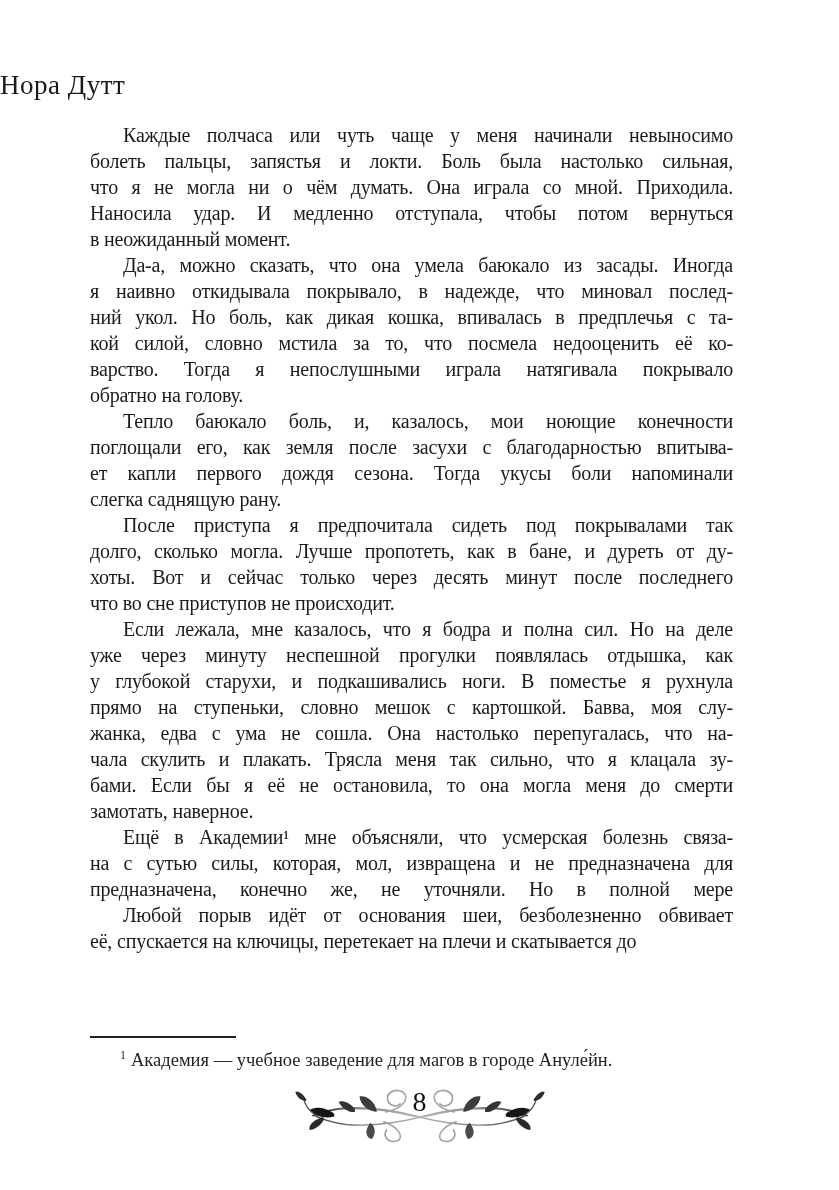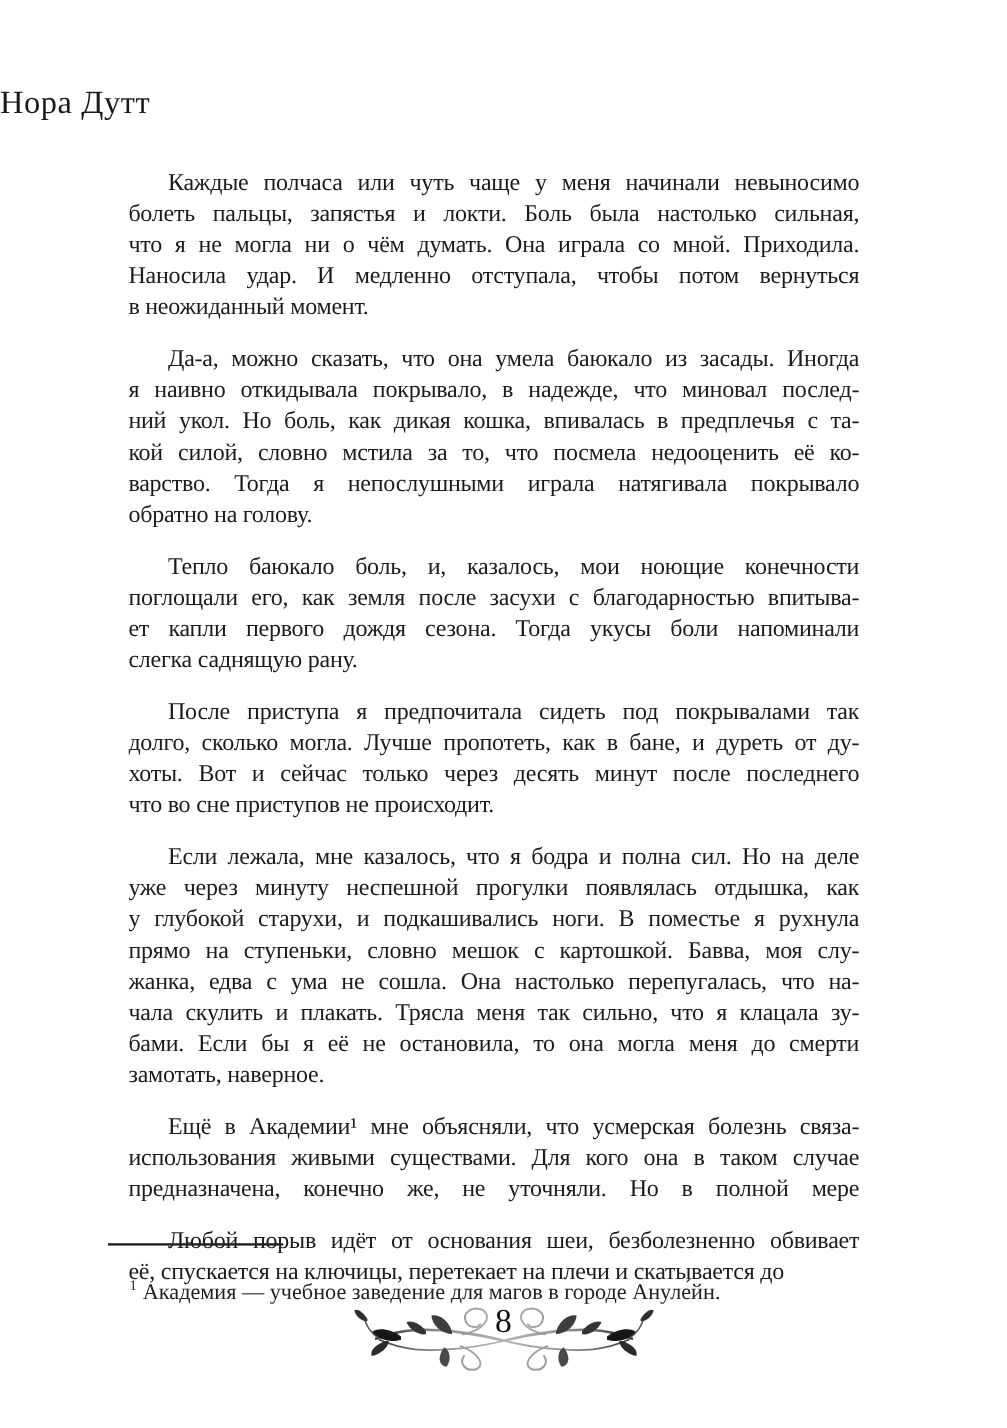--- a/index.html
+++ b/index.html
@@ -27,48 +27,47 @@
   }
   .body-text {
     position: absolute;
     top: 122px;
     left: 90px;
     width: 643px;
     font-size: 20px;
     letter-spacing: -0.2px;
     color: #1b1b1b;
   }
-  .para { margin: 17px; }
+  .para { margin: 0; }
   .line {
     line-height: 26px;
     height: 26px;
     text-align: justify;
     text-align-last: justify;
     white-space: nowrap;
     overflow: hidden;
   }
   .line.first { text-indent: 33px; }
   .line.last  { text-align-last: left; }
   .footnote-rule {
     position: absolute;
     top: 1036px;
     left: 90px;
     width: 146px;
     border-top: 2px solid #222222;
   }
   .footnote {
     position: absolute;
     top: 1043px;
-    left: 78px;
+    left: 90px;
     width: 643px;
     font-size: 18.5px;
     line-height: 25px;
     text-indent: 30px;
     color: #1f1f1f;
-    margin-top: 16px;
   }
   .footnote sup {
     font-size: 12px;
     margin-right: 5px;
   }
   .footer {
     position: absolute;
     top: 1087px;
     left: 0;
     width: 839px;
@@ -130,21 +129,21 @@
         <div class="line">уже через минуту неспешной прогулки появлялась отдышка, как</div>
         <div class="line">у глубокой старухи, и подкашивались ноги. В поместье я рухнула</div>
         <div class="line">прямо на ступеньки, словно мешок с картошкой. Бавва, моя слу-</div>
         <div class="line">жанка, едва с ума не сошла. Она настолько перепугалась, что на-</div>
         <div class="line">чала скулить и плакать. Трясла меня так сильно, что я клацала зу-</div>
         <div class="line">бами. Если бы я её не остановила, то она могла меня до смерти</div>
         <div class="line last">замотать, наверное.</div>
       </div>
       <div class="para">
         <div class="line first">Ещё в Академии¹ мне объясняли, что усмерская болезнь связа-</div>
-        <div class="line">использования живыми существами. Для кого она в таком случае</div>
+        <div class="line">на с сутью силы, которая, мол, извращена и не предназначена для</div>
         <div class="line">предназначена, конечно же, не уточняли. Но в полной мере</div>
       </div>
       <div class="para">
         <div class="line first">Любой порыв идёт от основания шеи, безболезненно обвивает</div>
         <div class="line last">её, спускается на ключицы, перетекает на плечи и скатывается до</div>
       </div>
     </div>
 
   <div class="footnote-rule"></div>
 

